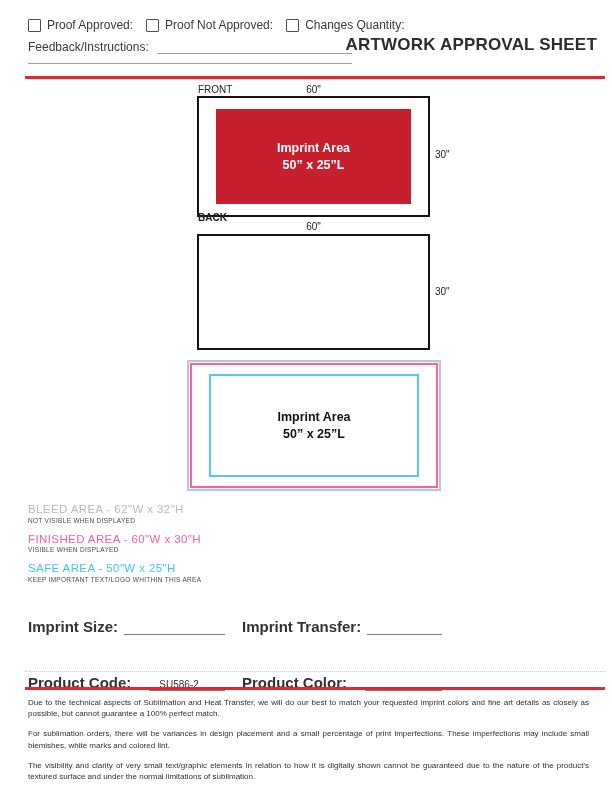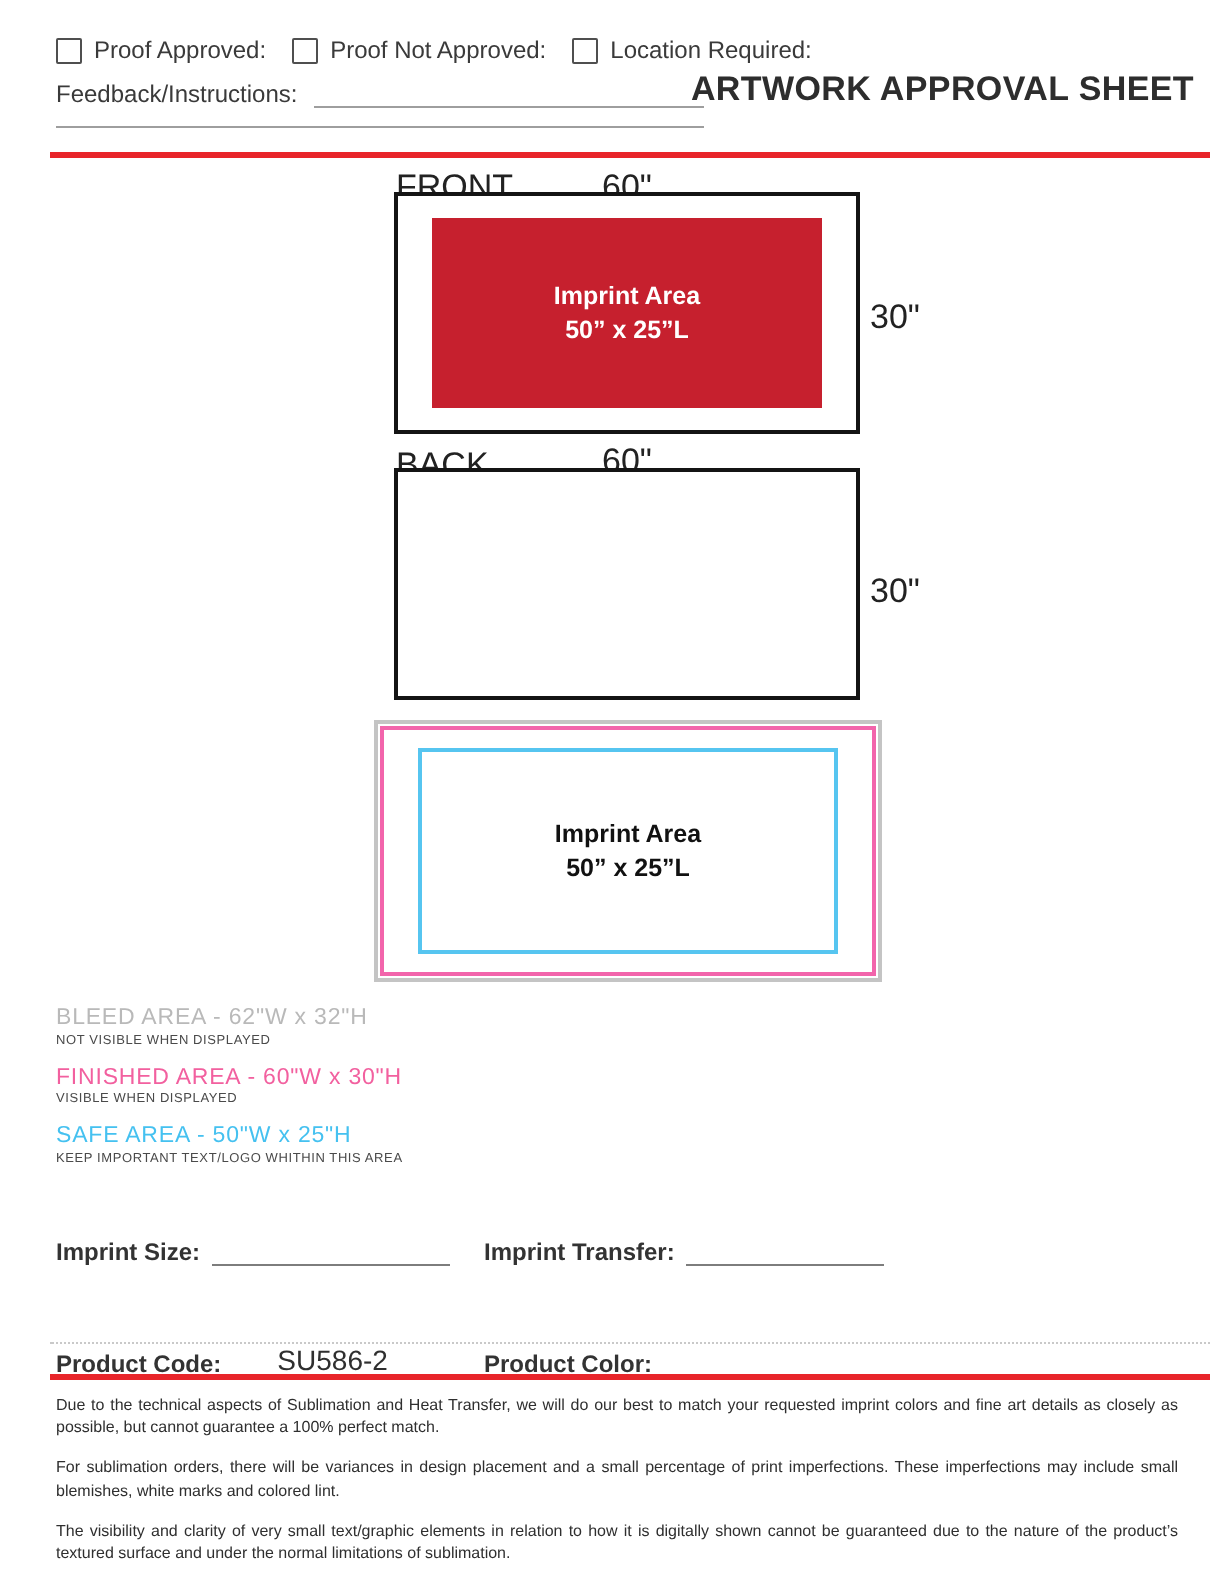--- a/index.html
+++ b/index.html
@@ -23,21 +23,21 @@
 
   .sheet-title{left:340px;top:35px;width:257px;text-align:right;
     font-size:17px;font-weight:bold;letter-spacing:.2px;color:#2d2d2d;white-space:nowrap;}
 
   .rule-red{height:3px;background:#e8252a;}
   .rule-top{left:25px;top:76px;width:580px;}
   .rule-bottom{left:25px;top:687px;width:580px;height:2.5px;}
   .dotted-sep{left:25px;top:671px;width:580px;border-top:1px dotted #c9c9c9;height:0;}
 
   
-  .dim-label{font-size:17px;color:#222;white-space:nowrap;}
+  .dim-label{font-size:10px;color:#222;white-space:nowrap;}
   .box-frame{border:2px solid #141414;background:#fff;box-sizing:border-box;
     display:flex;align-items:center;justify-content:center;}
   .front-box{left:197px;top:96px;width:233px;height:121px;}
   .back-box{left:197px;top:234px;width:233px;height:116px;}
   .red-rect{width:195px;height:95px;background:#c6202e;display:flex;flex-direction:column;
     align-items:center;justify-content:center;color:#fff;font-weight:bold;font-size:12.5px;line-height:1.35;}
   .imprint-black{display:flex;flex-direction:column;align-items:center;justify-content:center;
     color:#111;font-weight:bold;font-size:12.5px;line-height:1.35;text-align:center;}
 
   .bleed-box{left:187px;top:360px;width:254px;height:131px;border:2px solid #c4c4c4;box-sizing:border-box;}
@@ -49,22 +49,22 @@
   .legend{left:28px;top:503px;}
   .legend-entry{margin-bottom:9px;}
   .legend-title{font-size:11.5px;letter-spacing:.4px;white-space:nowrap;}
   .legend-sub{font-size:6.5px;letter-spacing:.3px;color:#4a4a4a;margin-top:1.5px;white-space:nowrap;}
   .lg-gray{color:#b9b9b9;}
   .lg-pink{color:#f2609f;}
   .lg-cyan{color:#45c1f0;}
 
   
   .field{display:flex;align-items:flex-end;}
-  .field-label{font-size:12px;font-weight:bold;color:#333;white-space:nowrap;margin-right:6px;}
-  .field-line{flex:1;border-bottom:1.5px solid #7d7d7d;height:15px;font-size:14px;color:#2f2f2f;
+  .field-label{font-size:15px;font-weight:bold;color:#333;white-space:nowrap;margin-right:6px;}
+  .field-line{flex:1;border-bottom:1.5px solid #7d7d7d;height:15px;font-size:10px;color:#2f2f2f;
     padding-left:10px;box-sizing:border-box;display:flex;align-items:flex-end;}
   .r1{top:618px;} .r2{top:674px;gap:12px;}
   .c1{left:28px;width:197px;} .c2{left:242px;width:200px;} .c3{left:448px;width:148px;}
 
   
   .disclaimers{left:28px;top:697px;width:561px;font-size:8px;color:#2f2f2f;text-align:justify;}
   .disclaimers p{margin:0 0 9px 0;line-height:1.4;}
 </style>
 </head>
 <body>
@@ -75,21 +75,21 @@
     <div class="cb-group">
       <span class="cb-box"></span>
       <span class="cb-label">Proof Approved:</span>
     </div>
     <div class="cb-group">
       <span class="cb-box"></span>
       <span class="cb-label">Proof Not Approved:</span>
     </div>
     <div class="cb-group">
       <span class="cb-box"></span>
-      <span class="cb-label">Location Required:</span>
+      <span class="cb-label">Changes Quantity:</span>
     </div>
   </div>
 
   <div class="abs fb-row">
     <span class="fb-label">Feedback/Instructions:</span>
     <span class="write-line"></span>
   </div>
   <div class="abs fb-line2"></div>
 
   <div class="abs sheet-title">ARTWORK APPROVAL SHEET</div>
@@ -98,21 +98,21 @@
   <span class="abs dim-label" style="left:198px;top:84px;">FRONT</span>
   <span class="abs dim-label" style="left:197px;top:84px;width:233px;text-align:center;">60"</span>
   <div class="abs box-frame front-box">
     <div class="red-rect">
       <span>Imprint Area</span>
       <span>50” x 25”L</span>
     </div>
   </div>
   <span class="abs dim-label" style="left:435px;top:149px;">30"</span>
 
-  <span class="abs dim-label" style="left:198px;top:223px;">BACK</span>
+  <span class="abs dim-label" style="left:198px;top:212px;font-weight:bold;">BACK</span>
   <span class="abs dim-label" style="left:197px;top:221px;width:233px;text-align:center;">60"</span>
   <div class="abs box-frame back-box"></div>
   <span class="abs dim-label" style="left:435px;top:286px;">30"</span>
 
   <div class="abs bleed-box">
     <div class="finished-box">
       <div class="safe-box">
         <div class="imprint-black">
           <span>Imprint Area</span>
           <span>50” x 25”L</span>

